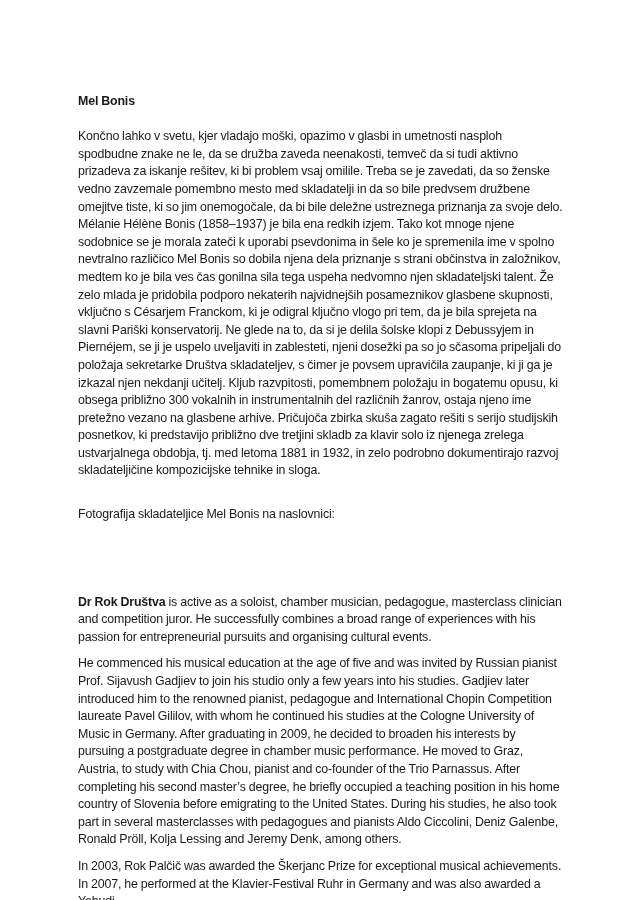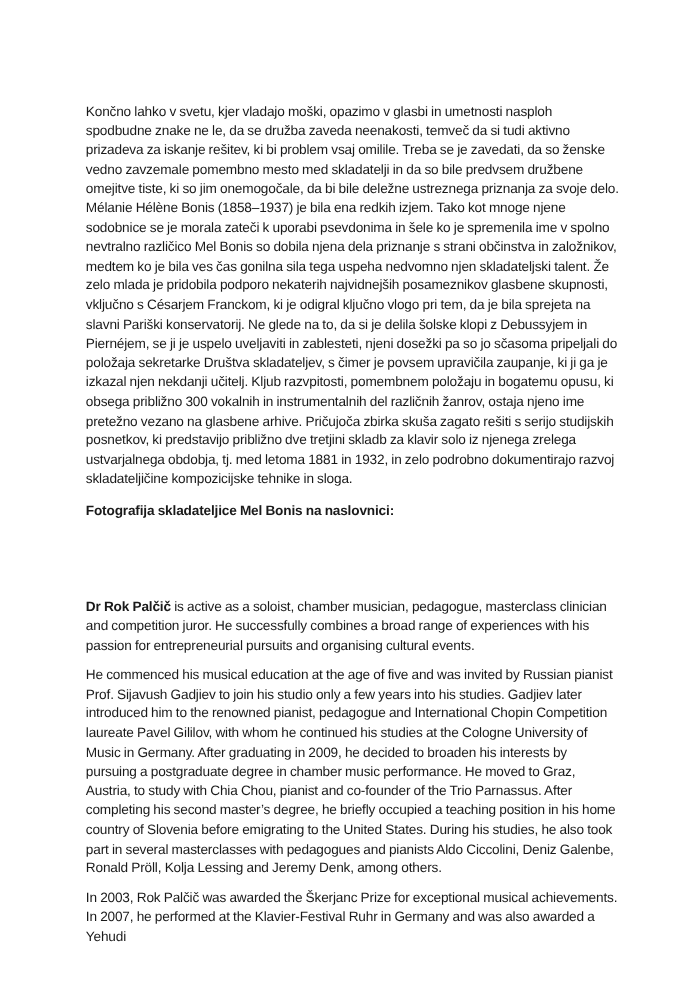--- a/index.html
+++ b/index.html
@@ -5,29 +5,30 @@
     html, body { margin: 0; padding: 0; background: #ffffff; }
     body { width: 636px; height: 900px; overflow: hidden; position: relative; }
     .page {
       position: absolute; left: 78px; top: 93px; width: 486px;
       font-family: "Liberation Sans", sans-serif;
       font-size: 12.4px; line-height: 17.6px; color: #1a1a1a;
       letter-spacing: -0.15px; word-spacing: -0.3px;
     }
     p { margin: 0; }
     .title { font-weight: bold; margin-bottom: 17.6px; }
-    .para { margin-bottom: 11px; }
-    .caption { font-weight: bold; }
+    .para { margin-bottom: 26px; }
+    .caption { font-weight: normal; }
     .spacer { height: 70px; }
     .bio-para { margin-bottom: 9px; }
     b { font-weight: bold; }
   </style>
 </head>
 <body>
 
 <div class="page">
+  <p class="title">Mel Bonis</p>
   <p class="para">Končno lahko v svetu, kjer vladajo moški, opazimo v glasbi in umetnosti nasploh spodbudne znake ne le, da se družba zaveda neenakosti, temveč da si tudi aktivno prizadeva za iskanje rešitev, ki bi problem vsaj omilile. Treba se je zavedati, da so ženske vedno zavzemale pomembno mesto med skladatelji in da so bile predvsem družbene omejitve tiste, ki so jim onemogočale, da bi bile deležne ustreznega priznanja za svoje delo. Mélanie Hélène Bonis (1858–1937) je bila ena redkih izjem. Tako kot mnoge njene sodobnice se je morala zateči k uporabi psevdonima in šele ko je spremenila ime v spolno nevtralno različico Mel Bonis so dobila njena dela priznanje s strani občinstva in založnikov, medtem ko je bila ves čas gonilna sila tega uspeha nedvomno njen skladateljski talent. Že zelo mlada je pridobila podporo nekaterih najvidnejših posameznikov glasbene skupnosti, vključno s Césarjem Franckom, ki je odigral ključno vlogo pri tem, da je bila sprejeta na slavni Pariški konservatorij. Ne glede na to, da si je delila šolske klopi z Debussyjem in Piernéjem, se ji je uspelo uveljaviti in zablesteti, njeni dosežki pa so jo sčasoma pripeljali do položaja sekretarke Društva skladateljev, s čimer je povsem upravičila zaupanje, ki ji ga je izkazal njen nekdanji učitelj. Kljub razvpitosti, pomembnem položaju in bogatemu opusu, ki obsega približno 300 vokalnih in instrumentalnih del različnih žanrov, ostaja njeno ime pretežno vezano na glasbene arhive. Pričujoča zbirka skuša zagato rešiti s serijo studijskih posnetkov, ki predstavijo približno dve tretjini skladb za klavir solo iz njenega zrelega ustvarjalnega obdobja, tj. med letoma 1881 in 1932, in zelo podrobno dokumentirajo razvoj skladateljičine kompozicijske tehnike in sloga.</p>
   <p class="caption">Fotografija skladateljice Mel Bonis na naslovnici:</p>
   <div class="spacer"></div>
-  <p class="bio-para"><b>Dr Rok Palčič</b><span> is active as a soloist, chamber musician, pedagogue, masterclass clinician and competition juror. He successfully combines a broad range of experiences with his passion for entrepreneurial pursuits and organising cultural events.</span></p>
+  <p class="bio-para"><b>Dr Rok Društva</b><span> is active as a soloist, chamber musician, pedagogue, masterclass clinician and competition juror. He successfully combines a broad range of experiences with his passion for entrepreneurial pursuits and organising cultural events.</span></p>
   <p class="bio-para">He commenced his musical education at the age of five and was invited by Russian pianist Prof. Sijavush Gadjiev to join his studio only a few years into his studies. Gadjiev later introduced him to the renowned pianist, pedagogue and International Chopin Competition laureate Pavel Gililov, with whom he continued his studies at the Cologne University of Music in Germany. After graduating in 2009, he decided to broaden his interests by pursuing a postgraduate degree in chamber music performance. He moved to Graz, Austria, to study with Chia Chou, pianist and co-founder of the Trio Parnassus. After completing his second master’s degree, he briefly occupied a teaching position in his home country of Slovenia before emigrating to the United States. During his studies, he also took part in several masterclasses with pedagogues and pianists Aldo Ciccolini, Deniz Galenbe, Ronald Pröll, Kolja Lessing and Jeremy Denk, among others.</p>
   <p class="bio-para">In 2003, Rok Palčič was awarded the Škerjanc Prize for exceptional musical achievements. In 2007, he performed at the Klavier-Festival Ruhr in Germany and was also awarded a Yehudi</p>
 </div>
 
 </body></html>

